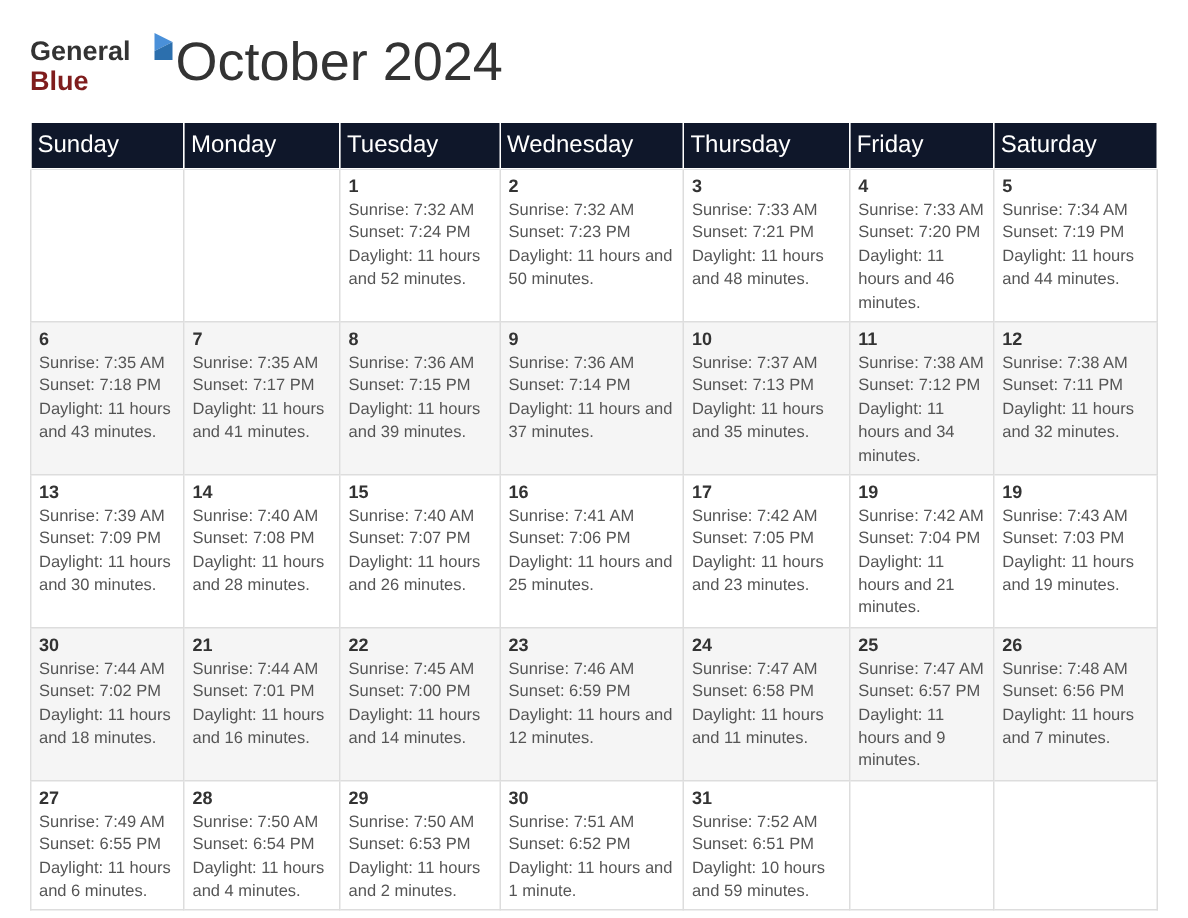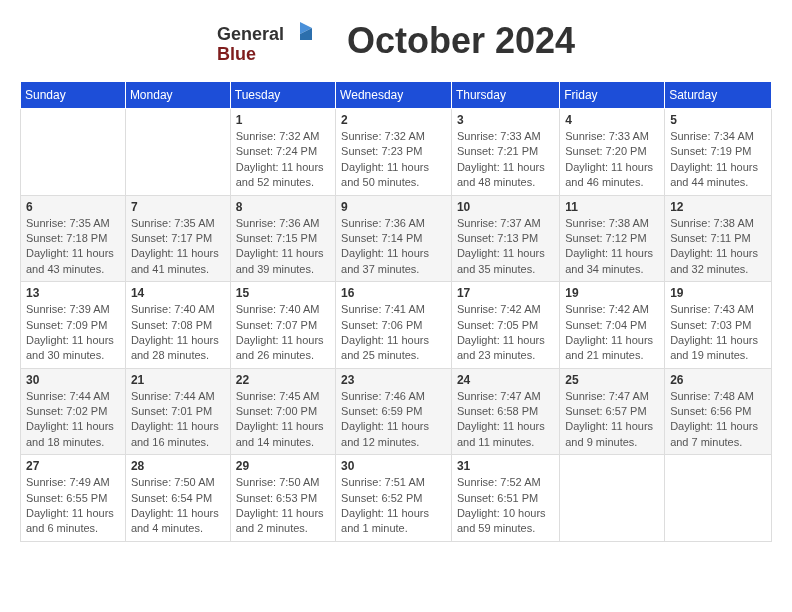--- a/index.html
+++ b/index.html
@@ -5,24 +5,23 @@
     * { box-sizing: border-box; margin: 0; padding: 0; }
     body {
       font-family: Arial, sans-serif;
       background: #fff;
       width: 792px;
       min-height: 612px;
       padding: 20px;
     }
     .header {
       display: flex;
-      justify-content: center;
+      justify-content: flex-start;
       align-items: flex-start;
       margin-bottom: 16px;
-      gap: 33px;
     }
     .logo {
       display: flex;
       align-items: center;
     }
     .logo-text-general {
       font-size: 18px;
       font-weight: bold;
       color: #333;
     }
@@ -34,38 +33,38 @@
     .logo-icon {
       width: 28px;
       height: 28px;
       margin-left: 2px;
     }
     .title-area {
       text-align: right;
     }
     .month-title {
       font-size: 36px;
-      font-weight: 700;
+      font-weight: 400;
       color: #333;
     }
     .location {
       font-size: 14px;
       color: #555;
     }
     table {
       width: 100%;
       border-collapse: collapse;
       font-size: 11px;
     }
     thead tr th {
-      background-color: #1d4ed8;
+      background-color: #0f172a;
       color: #fff;
       padding: 6px 4px;
       text-align: left;
-      font-size: 12px;
+      font-size: 16px;
       font-weight: normal;
       border: 1px solid #fff;
     }
     tbody tr td {
       border: 1px solid #ddd;
       padding: 4px 5px;
       vertical-align: top;
       min-height: 80px;
       background: #fff;
     }

